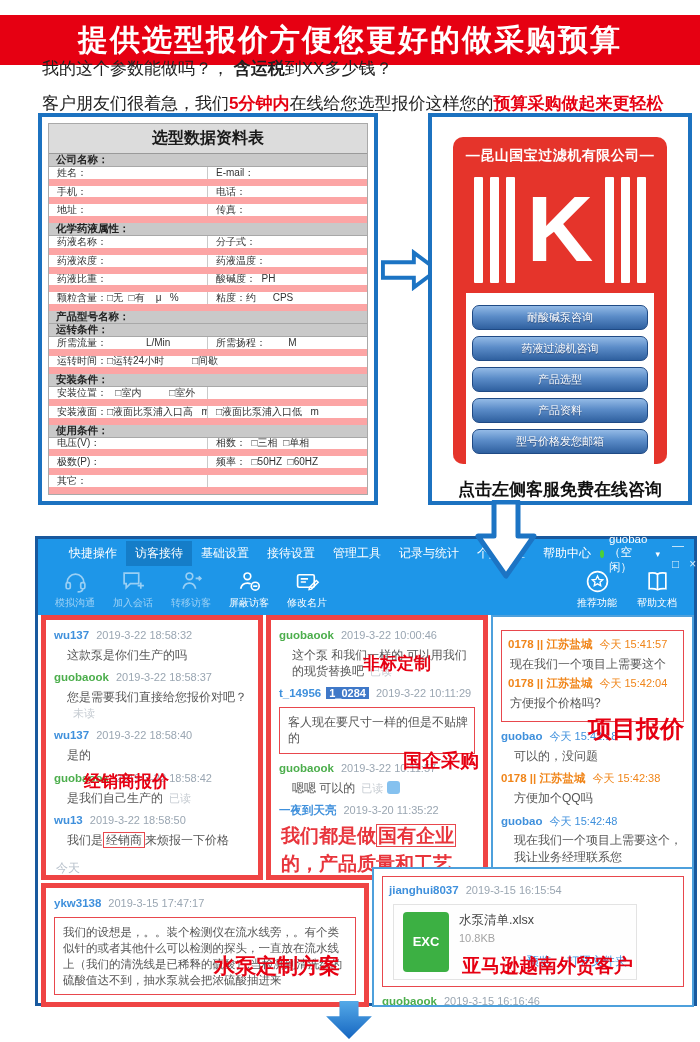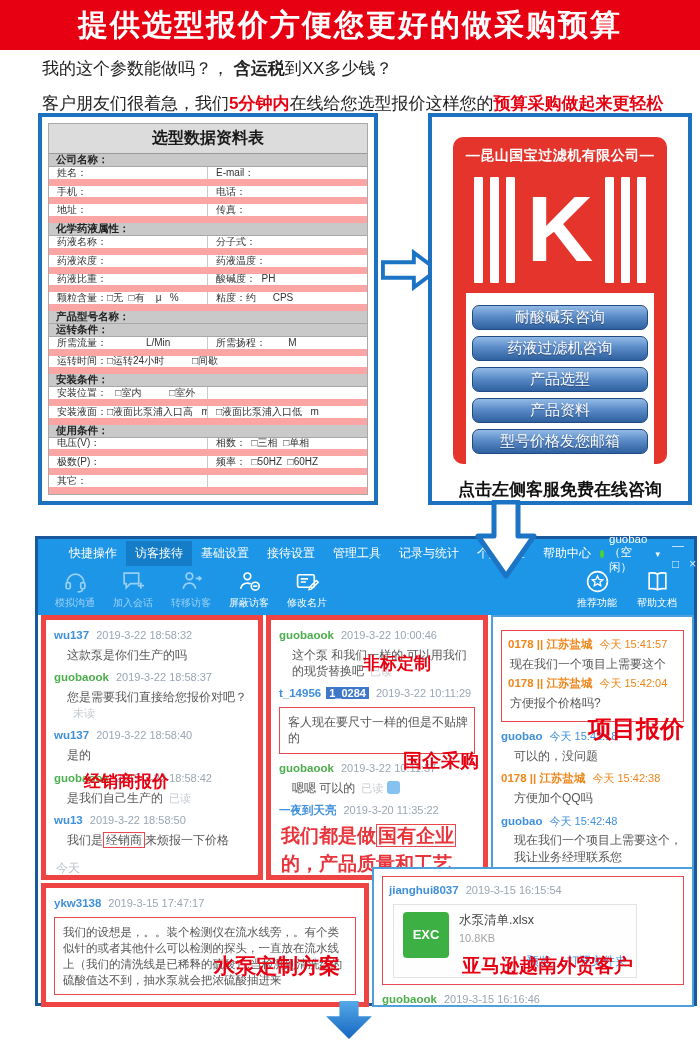--- a/index.html
+++ b/index.html
@@ -1,20 +1,20 @@
 <!DOCTYPE html>
 <html><head>
 <meta charset="utf-8">
 <style>
   * { margin:0; padding:0; box-sizing:border-box; }
   body { background:#fff; font-family:"Liberation Sans", sans-serif; }
   .page { position:relative; width:700px; height:1042px; background:#fff; overflow:hidden; }
 
   
-  .banner { position:absolute; left:0; top:0; width:700px; height:50px; background:#e60012;
+  .banner { position:absolute; left:0; top:15px; width:700px; height:50px; background:#e60012;
             display:flex; align-items:center; justify-content:center; }
   .banner span { color:#fff; font-size:30px; font-weight:bold; letter-spacing:2px; }
 
   
   .intro { position:absolute; left:42px; top:56px; width:640px; font-size:17px; color:#222; }
   .intro p { margin:0 0 9px; line-height:1.5; }
   .seg.bold { font-weight:bold; }
   .seg.red { color:#e60012; font-weight:bold; }
 
   
@@ -40,21 +40,21 @@
                 padding:10px 0 2px; letter-spacing:0.5px; }
   .k-row { display:flex; align-items:center; justify-content:center; gap:7px; height:126px; }
   .kbar { width:9px; height:106px; background:#fff; border-radius:1px; }
   .kletter { font-size:92px; font-weight:bold; color:#fff; line-height:0.95; margin:0 5px; }
   .sp-btn-zone { position:relative; background:#fff; padding:6px 0 10px; }
   .sp-btn-zone::before, .sp-btn-zone::after { content:""; position:absolute; top:0; bottom:0;
       width:13px; background:#e5342b; }
   .sp-btn-zone::before { left:0; } .sp-btn-zone::after { right:0; }
   .sp-btn { position:relative; z-index:2; width:176px; height:25px; margin:6px auto 0; border-radius:7px;
             background:linear-gradient(180deg,#93bae6 0%,#5b8cc8 45%,#2f609f 100%);
-            border:1px solid #1f4a85; color:#fff; font-size:15px; display:flex; align-items:center;
+            border:1px solid #1f4a85; color:#fff; font-size:11px; display:flex; align-items:center;
             justify-content:center; cursor:pointer; text-shadow:0 1px 1px rgba(0,0,30,.4); }
   .sp-footer { margin-top:14px; font-size:17px; font-weight:bold; color:#111; }
 
   
   .arrow-right { position:absolute; left:381px; top:249px; width:58px; height:42px; }
   .arrow-down-mid { position:absolute; left:470px; top:500px; width:72px; height:80px; z-index:6; }
   .arrow-down-bottom { position:absolute; left:322px; top:999px; width:54px; height:42px; z-index:6; }
 
   
   .chat-window { position:absolute; left:35px; top:536px; width:662px; height:470px;
@@ -104,21 +104,21 @@
   .divider { color:#b9c2cc; font-size:12px; margin:12px 0 0 2px; }
   .red-box { border:1px solid #e8474d; margin:6px 0 0; padding:2px 6px 6px; }
   .red-box .msg { margin-top:4px; }
   .red-box .m-text { margin-left:2px; }
   #pane2 .red-box { margin-top:12px; padding-bottom:10px; }
   #pane3 .red-box .m-text { font-size:11.5px; line-height:1.4; }
   .annotation { position:absolute; color:#e60012; font-weight:bold; white-space:nowrap; z-index:5; }
 
   .file-card { display:flex; gap:10px; background:#fefefe; border:1px solid #e3e3e3;
                padding:7px 9px; width:244px; margin:6px 0 0 4px; }
-  .exc-badge { width:46px; height:46px; background:#3cb043; border-radius:4px; color:#fff;
+  .exc-badge { width:46px; height:60px; background:#3cb043; border-radius:4px; color:#fff;
                font-weight:bold; font-size:13px; display:flex; align-items:center; justify-content:center; }
   .finfo { flex:1; }
   .fname { font-size:12.5px; color:#444; }
   .fsize { font-size:11px; color:#a3a3a3; margin-top:3px; }
   .flinks { margin-top:7px; text-align:right; }
   .flink { color:#3c96e0; font-size:12px; margin-left:16px; cursor:pointer; }
 </style>
 </head>
 <body>
 

